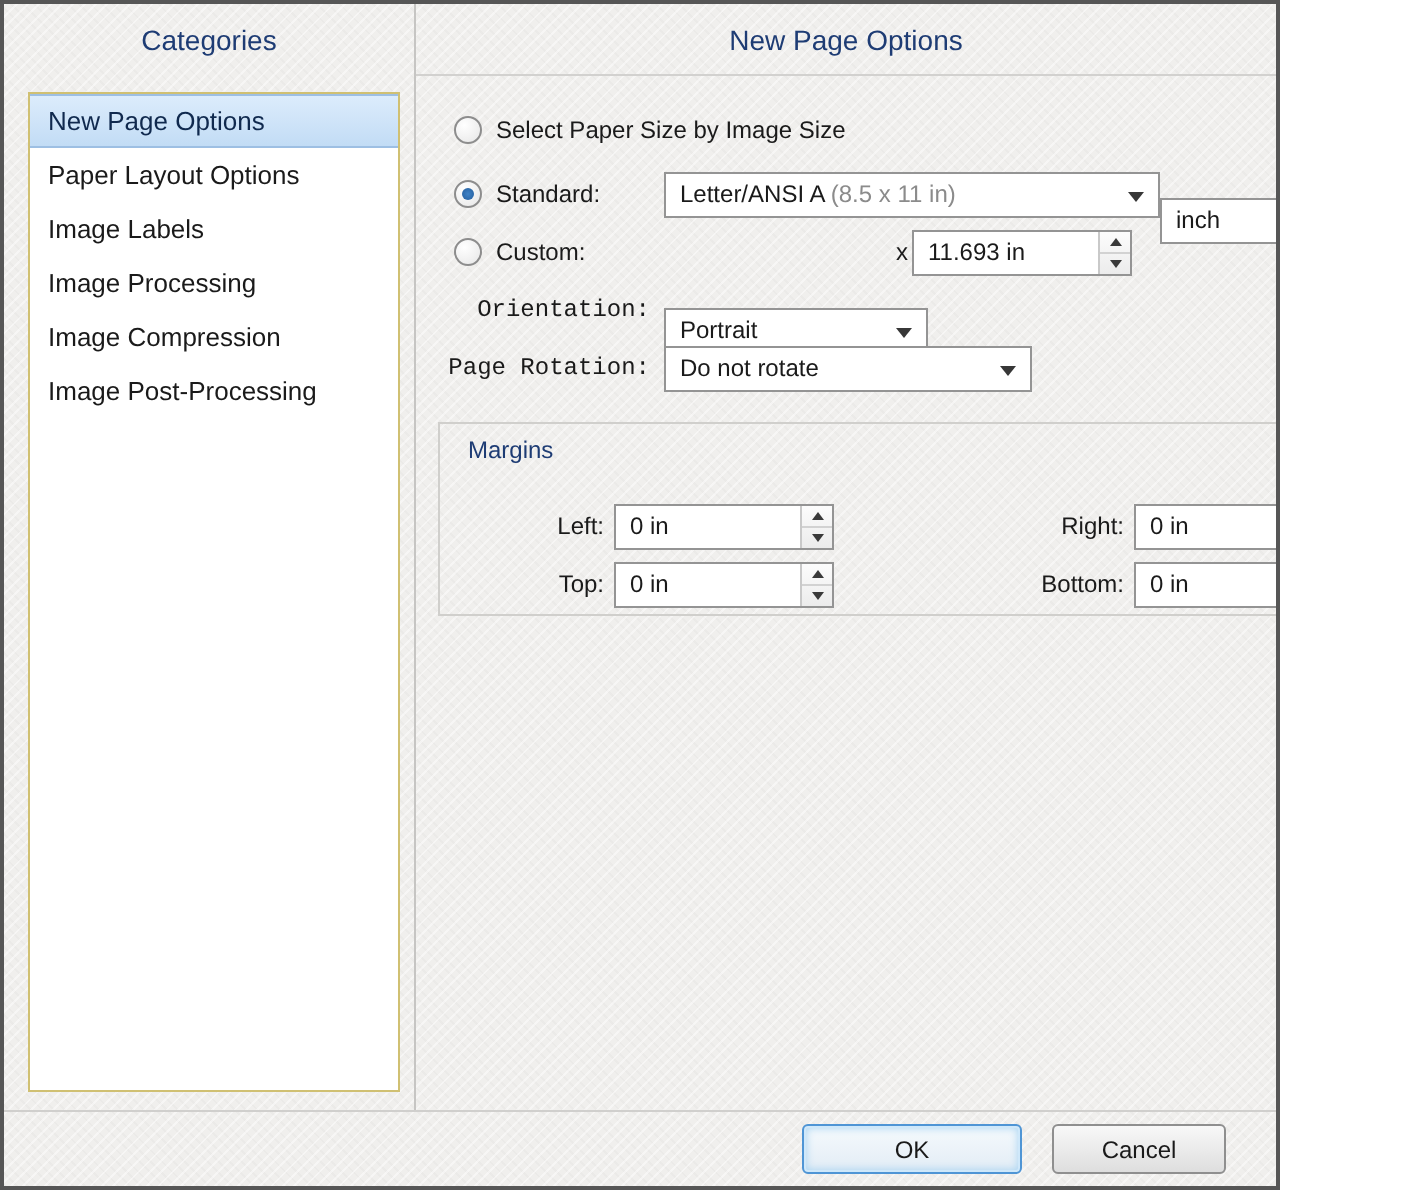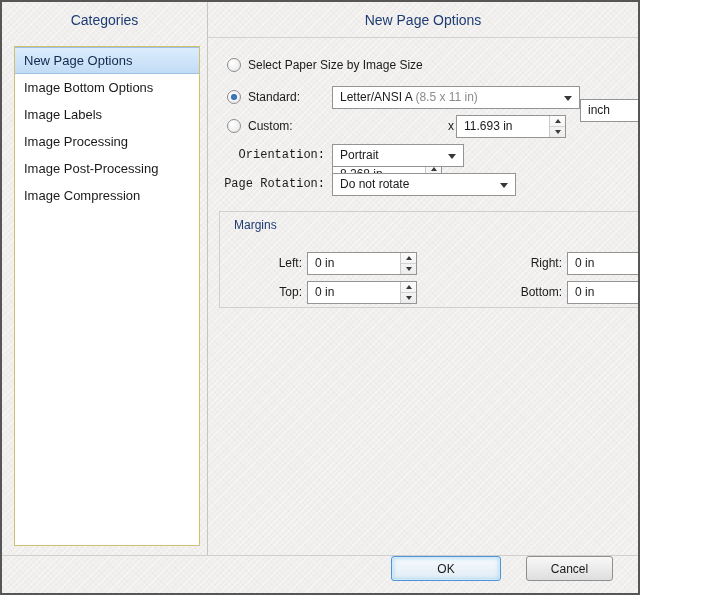--- a/index.html
+++ b/index.html
@@ -149,22 +149,22 @@
   }
   .m-label {
     position:absolute; width:76px;
     text-align:right; line-height:23px; white-space:nowrap;
   }
 
   
   .footer {
     position:absolute; left:0; right:0; bottom:0; height:38px;
     border-top:1px solid #d0cfcd;
-    display:flex; align-items:flex-start; justify-content:flex-end;
-    gap:25px; padding-right:25px;
+    display:flex; align-items:center; justify-content:flex-end;
+    gap:15px; padding-right:25px;
   }
   .btn {
     height:25px;
     border-radius:3px;
     font-family:"Liberation Sans", sans-serif;
     font-size:12px; color:#1a1a1a;
     border:1px solid #8f8f8f;
     background:linear-gradient(#f8f8f8, #dedede);
     cursor:default;
   }
@@ -178,25 +178,25 @@
 </style>
 </head>
 <body>
 
 <div class="dialog">
 
   <div class="sidebar">
     <div class="sidebar-title">Categories</div>
     <div class="listbox">
       <div class="list-item selected">New Page Options</div>
-      <div class="list-item">Image Bottom Options</div>
+      <div class="list-item">Paper Layout Options</div>
       <div class="list-item">Image Labels</div>
       <div class="list-item">Image Processing</div>
+      <div class="list-item">Image Compression</div>
       <div class="list-item">Image Post-Processing</div>
-      <div class="list-item">Image Compression</div>
     </div>
   </div>
 
   <div class="main">
     <div class="main-title">New Page Options</div>
     <div class="content">
 
       <div class="radio-row" style="left:19px; top:19px;">
         <span class="radio"></span>
         <span>Select Paper Size by Image Size</span>
@@ -230,21 +230,21 @@
           <span class="up"></span>
           <span class="down"></span>
         </span>
       </div>
       <div class="combo" style="left:372px; top:60px; width:112px;">
         <span>inch</span>
         <span class="arrow"></span>
       </div>
 
       <span class="field-label" style="top:105px;">Orientation:</span>
-      <div class="combo" style="left:124px; top:105px; width:132px;">
+      <div class="combo" style="left:124px; top:115px; width:132px;">
         <span>Portrait</span>
         <span class="arrow"></span>
       </div>
 
       <span class="field-label" style="top:134px;">Page Rotation:</span>
       <div class="combo" style="left:124px; top:134px; width:184px;">
         <span>Do not rotate</span>
         <span class="arrow"></span>
       </div>
 

